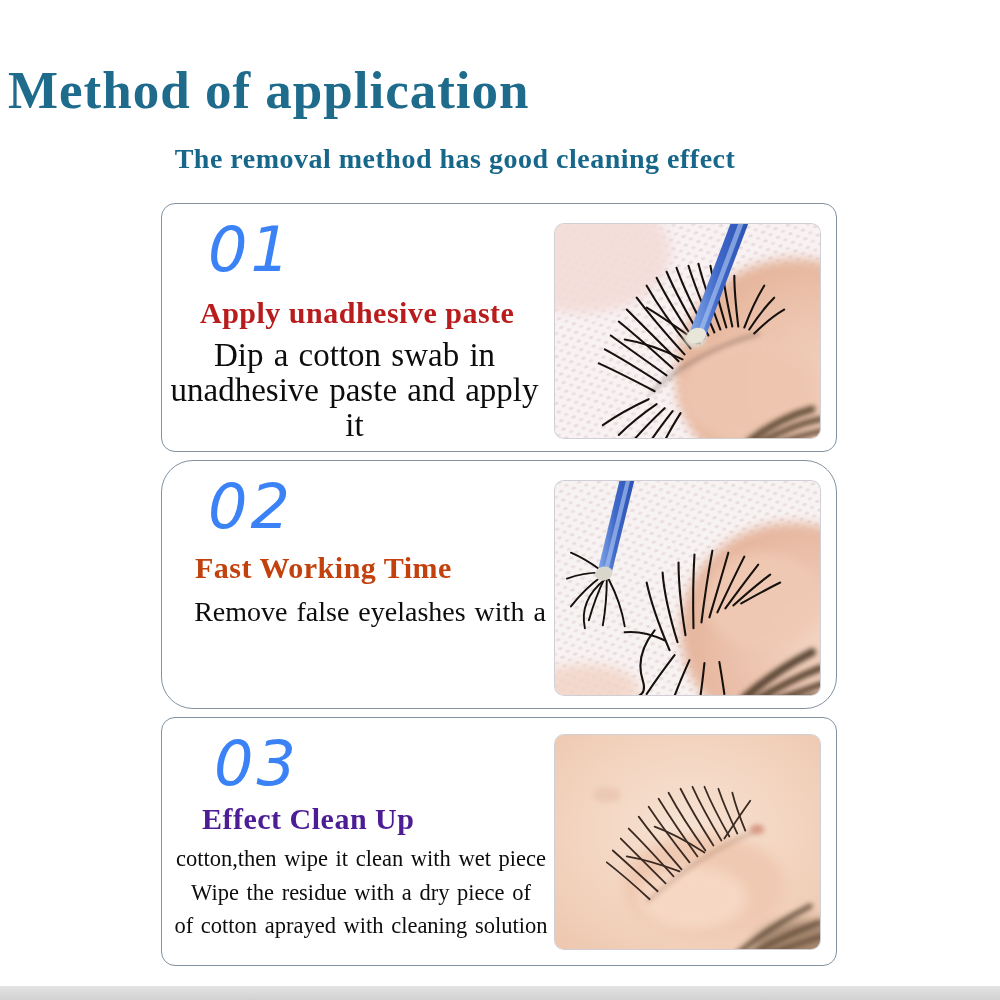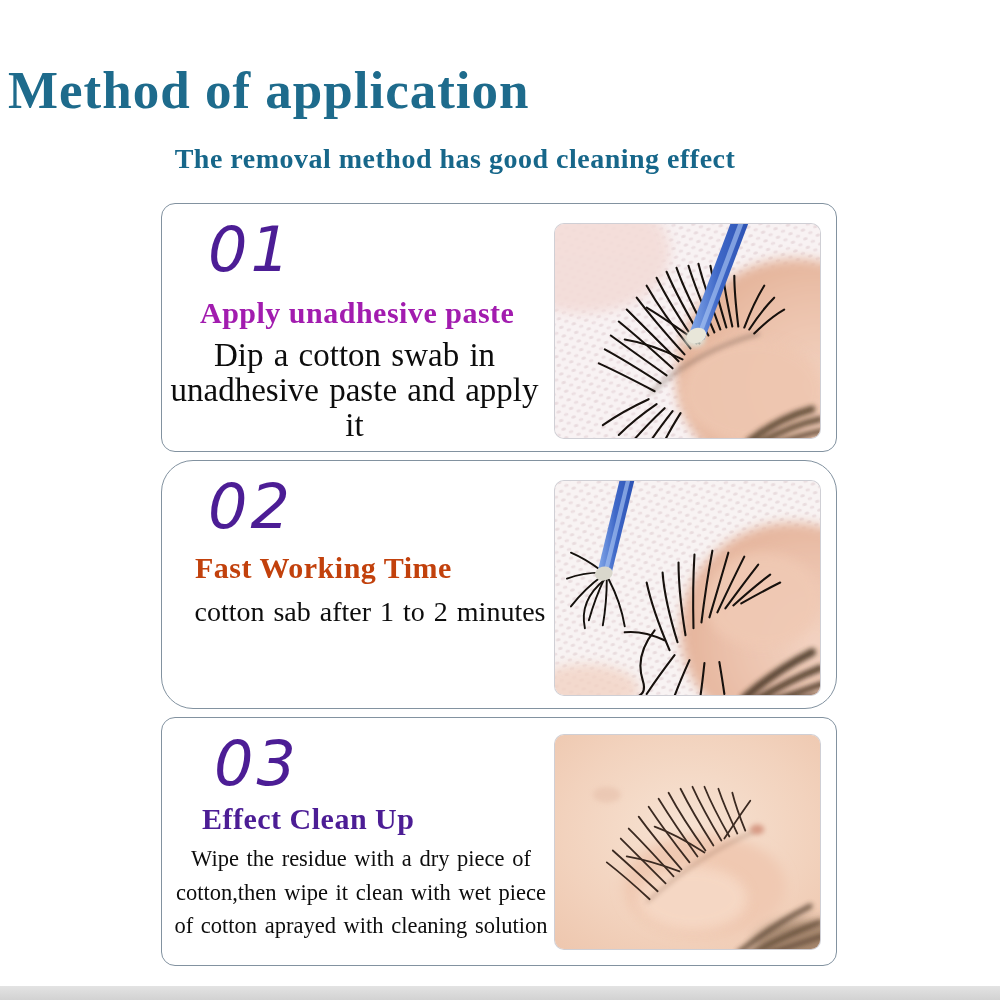--- a/index.html
+++ b/index.html
@@ -18,27 +18,27 @@
   .card{
     position:absolute;left:161px;width:676px;height:249px;background:#ffffff;
     border:1.5px solid #8292a0;border-radius:14px;box-sizing:border-box;
   }
   .card-1{top:203px;}
   .card-2{top:460px;border-radius:32px;}
   .card-3{top:717px;}
   .step-number{
     position:absolute;top:12px;left:46px;
     font-family:"DejaVu Sans",sans-serif;font-style:italic;font-weight:400;
-    font-size:62px;line-height:1.1;color:#4c1d95;letter-spacing:3px;
+    font-size:62px;line-height:1.1;color:#3b82f6;letter-spacing:3px;
   }
   .card-3 .step-number{left:52px;}
   .step-heading{
     position:absolute;font-size:30px;font-weight:700;letter-spacing:0.5px;white-space:nowrap;
   }
-  .card-1 .step-heading{top:92px;left:38px;color:#a21caf;}
+  .card-1 .step-heading{top:92px;left:38px;color:#b91c1c;}
   .card-2 .step-heading{top:90px;left:33px;color:#c2410c;}
   .card-3 .step-heading{top:84px;left:40px;color:#4c1d95;}
   .step-body{position:absolute;text-align:center;color:#0d0d0d;word-spacing:2px;}
   .card-1 .step-body{top:134px;left:0;width:385px;font-size:33px;line-height:35px;}
   .card-2 .step-body{top:130px;left:8px;width:400px;font-size:28px;line-height:42px;}
   .card-3 .step-body{top:124px;left:0;width:398px;font-size:22.5px;line-height:33.5px;}
   .photo{
     position:absolute;top:19px;right:15px;width:265px;height:214px;
     border-radius:10px;overflow:hidden;border:1px solid rgba(90,110,130,0.25);
     background:#f6eff0;
@@ -130,21 +130,21 @@
       <path d="M189,-14 L194,-13 L147,112 L143,110 Z" fill="#a9c4f2" opacity="0.65"></path>
       <ellipse cx="142" cy="112" rx="10" ry="7.5" fill="#e8e6d9" transform="rotate(-18 142 112)"></ellipse>
     </svg>
   </div>
 </section>
 
 <section class="card card-2">
   <div class="step-number">02</div>
   <div class="step-heading">Fast Working Time</div>
   <div class="step-body">
-    <div>cotton sab after 1 to 2 minutes</div>
+    <div>Remove false eyelashes with a</div>
   </div>
   <div class="photo" role="img" aria-label="Blue micro applicator lifting a clump of removed false eyelashes away from the closed eye over a dotted cotton pad">
     <svg viewBox="0 0 266 215" preserveAspectRatio="none">
       <defs>
         <pattern id="p2dots" width="13" height="9" patternUnits="userSpaceOnUse" patternTransform="rotate(-14)">
           <rect width="13" height="9" fill="#f8f3f3"></rect>
           <ellipse cx="3.5" cy="2.5" rx="2.4" ry="1.6" fill="#e9dcde"></ellipse>
           <ellipse cx="10" cy="7" rx="2.4" ry="1.6" fill="#ecdfe1"></ellipse>
         </pattern>
         <radialGradient id="p2skin" cx="60%" cy="55%" r="75%">
@@ -206,22 +206,22 @@
       <path d="M74,-12 L78,-11 L53,92 L49,90 Z" fill="#a9c4f2" opacity="0.65"></path>
       <ellipse cx="49" cy="93" rx="9" ry="7" fill="#d9d7cc" transform="rotate(-14 49 93)"></ellipse>
     </svg>
   </div>
 </section>
 
 <section class="card card-3">
   <div class="step-number">03</div>
   <div class="step-heading">Effect Clean Up</div>
   <div class="step-body">
+    <div>cotton,then wipe it clean with wet piece</div>
     <div>Wipe the residue with a dry piece of</div>
-    <div>cotton,then wipe it clean with wet piece</div>
     <div>of cotton aprayed with cleaning solution</div>
   </div>
   <div class="photo" role="img" aria-label="Clean natural eyelashes on a closed eye after removal of extensions">
     <svg viewBox="0 0 266 215" preserveAspectRatio="none">
       <defs>
         <radialGradient id="p3skin" cx="50%" cy="45%" r="85%">
           <stop offset="0%" stop-color="#f7e3d3"></stop>
           <stop offset="55%" stop-color="#f2d2bd"></stop>
           <stop offset="100%" stop-color="#ecc2a8"></stop>
         </radialGradient>

